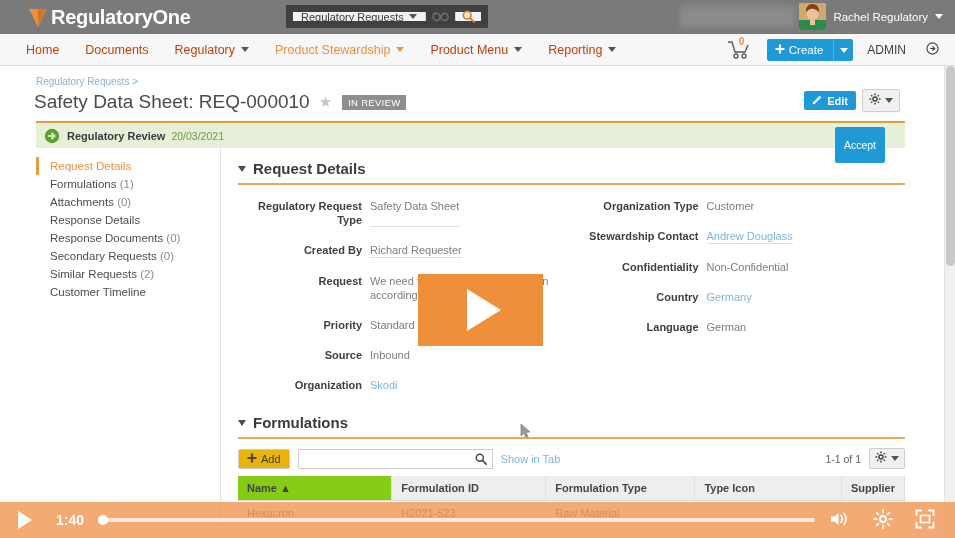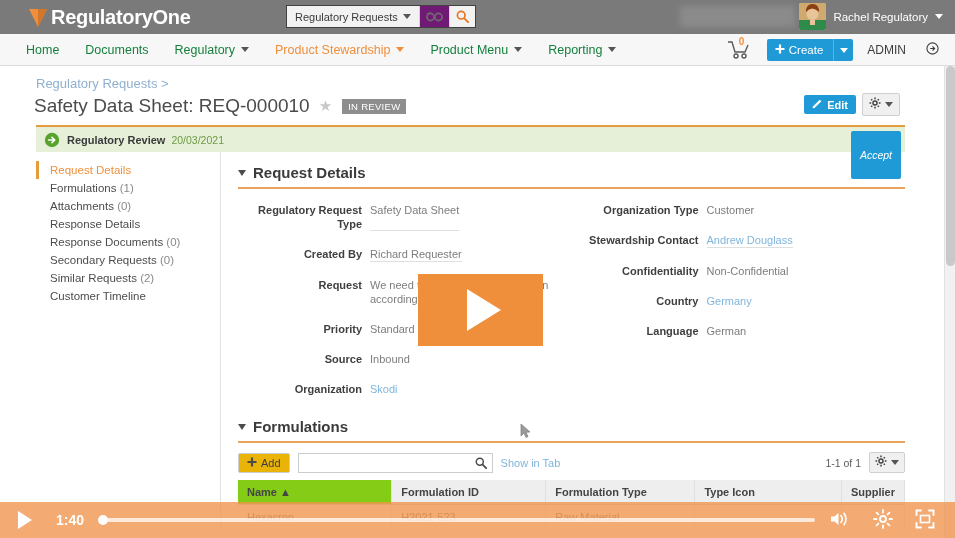--- a/index.html
+++ b/index.html
@@ -17,21 +17,21 @@
     height:34px; background:#7a7a7a; display:flex; align-items:center;
     padding:0 8px; position:relative;
   }
   .logo-wrap{ display:flex; align-items:center; gap:3px; margin-left:20px;}
   .logo-v{ width:20px; height:21px; position:relative; }
   .logo-v svg{ display:block; }
   .logo-text{ color:#fff; font-size:20px; font-weight:bold; letter-spacing:-0.3px;}
 
   .searchgroup{
     position:absolute; left:286px; top:5px; height:23px; display:flex;
-    background:#701a75; border:1px solid #404040;
+    background:#404040; border:7px solid #404040;
   }
   .search-scope{
     display:flex; align-items:center; gap:5px; padding:0 8px;
     font-size:11px; color:#3a3a3a; background:#f2f2f2; border-right:1px solid #d4d4d4;
     white-space:nowrap;
   }
   .caret-dn{ width:0;height:0;border-left:4px solid transparent;border-right:4px solid transparent;border-top:5px solid #555; }
   .search-input{
     border:none; outline:none; width:238px; padding:0 8px; font-size:11px; color:#888;
     font-family:"Liberation Sans",sans-serif; background:#fff;
@@ -53,21 +53,21 @@
   }
   .username{ color:#fff; font-size:11.5px;}
   .caret-dn-w{ width:0;height:0;border-left:4px solid transparent;border-right:4px solid transparent;border-top:5px solid #fff; }
 
   
   .navbar{
     height:32px; background:#f7f7f7; border-bottom:1px solid #dcdcdc;
     display:flex; align-items:center; padding-left:26px; position:relative;
   }
   .navitem{
-    display:flex; align-items:center; gap:6px; font-size:12.5px; color:#15803d;
+    display:flex; align-items:center; gap:6px; font-size:12.5px; color:#c2410c;
     margin-right:26px; cursor:pointer; white-space:nowrap;
   }
   .navitem.active{ color:#ef8f3c; }
   .navitem.active .caret-dn{ border-top-color:#ef8f3c; }
 
   .nav-right{ position:absolute; right:10px; top:0; height:32px; display:flex; align-items:center; gap:14px;}
   .cart{ position:relative; width:28px;height:24px; }
   .cart-badge{ position:absolute; top:-2px; left:14px; color:#ef8f3c; font-size:10px; font-weight:bold;}
   .btn-create{
     display:flex; height:22px; background:#1f9ad6; border-radius:2px; overflow:hidden; cursor:pointer;
@@ -76,21 +76,21 @@
     display:flex;align-items:center;gap:4px;color:#fff;font-size:11.5px;padding:0 10px 0 8px;
   }
   .btn-create .split{
     width:20px; border-left:1px solid #59b3e0; display:flex;align-items:center;justify-content:center;
   }
   .caret-dn-wsm{ width:0;height:0;border-left:4px solid transparent;border-right:4px solid transparent;border-top:5px solid #fff; }
   .admin{ display:flex;align-items:center;gap:20px; font-size:12px;color:#3d3d3d; margin-right:6px;}
 
   
   .page{ position:relative; height:472px; background:#fff; overflow:hidden; }
-  .breadcrumb{ padding:10px 0 0 36px; font-size:13px; color:#9cb8d4; }
+  .breadcrumb{ padding:10px 0 0 36px; font-size:10px; color:#9cb8d4; }
   .breadcrumb a{ color:#8fb0cf; text-decoration:none;}
   .title-row{ display:flex; align-items:center; padding:4px 0 0 34px; position:relative; }
   .title{ font-size:19px; color:#4b4b4b; font-weight:normal; }
   .star{ color:#c8c8c8; font-size:15px; margin-left:9px; }
   .status-badge{
     margin-left:10px; background:#8e8e8e; color:#fff; font-size:9.5px;
     padding:2px 6px; letter-spacing:.3px;
   }
   .title-actions{ position:absolute; right:55px; top:2px; display:flex; align-items:center; gap:6px; }
   .btn-edit{
@@ -104,22 +104,22 @@
 
   
   .wf-banner{
     margin:8px 50px 0 36px; background:#e6f0d8; border-top:2px solid #e59c3c;
     height:27px; display:flex; align-items:center; padding:0 8px; position:relative;
   }
   .wf-icon{ width:16px;height:16px; margin-right:7px; }
   .wf-label{ font-size:11px; font-weight:bold; color:#3a3a3a; }
   .wf-date{ font-size:10.5px; color:#6e9a45; margin-left:6px; }
   .btn-accept{
-    position:absolute; right:4px; top:4px; background:#1f9ad6; color:#fff;
-    font-size:10.5px; padding:18px 9px; border-radius:2px; cursor:pointer;font-style:italic;
+    position:absolute; right:20px; top:4px; background:#1f9ad6; color:#fff;
+    font-size:10.5px; padding:12px 9px; border-radius:2px; cursor:pointer;
   }
 
   
   .content{ display:flex; margin:0 50px 0 36px; }
   .side{ width:185px; border-right:1px solid #e2e2e2; padding-top:9px; flex:0 0 185px;}
   .side-item{
     font-size:11.5px; color:#4d4d4d; padding:3px 0 3px 14px; cursor:pointer; white-space:nowrap;
   }
   .side-item.active{ color:#ef8f3c; border-left:3px solid #e59c3c; padding-left:11px;}
   .side-item .cnt{ color:#8a8a8a; }

